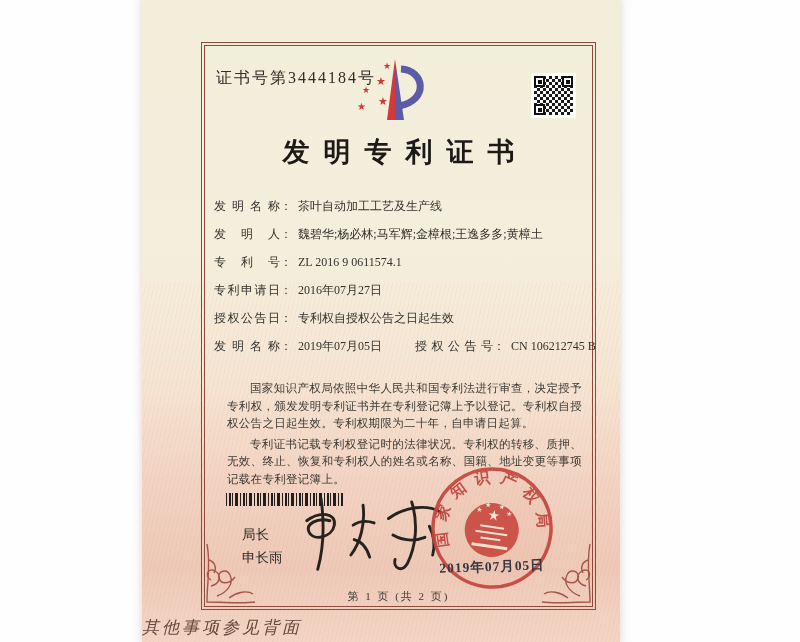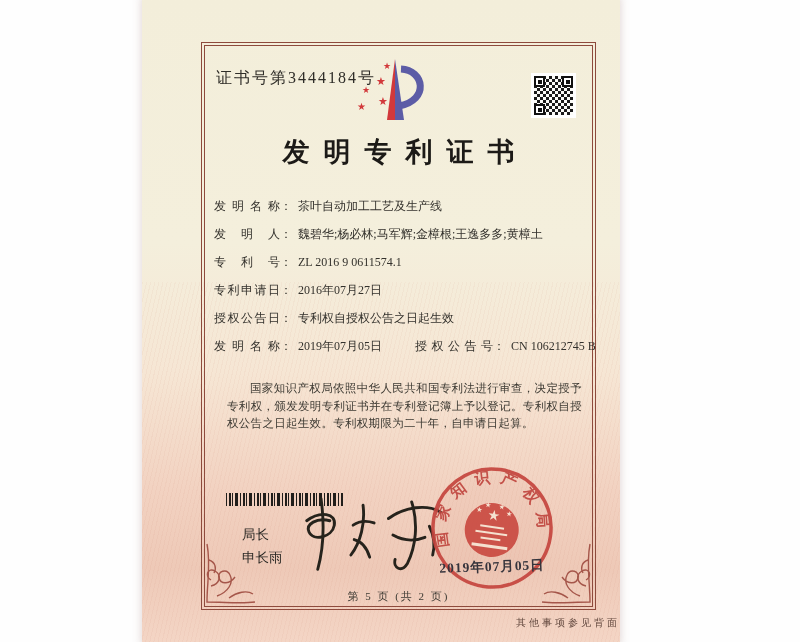--- a/index.html
+++ b/index.html
@@ -24,22 +24,22 @@
          text-align:justify;color:#3d3a33;letter-spacing:.3px;}
   .barcode{position:absolute;left:84px;top:497px;width:118px;height:13px;background:
      repeating-linear-gradient(90deg,#211e1b 0 1px,transparent 1px 3px,#211e1b 3px 5px,transparent 5px 6px,#211e1b 6px 7px,transparent 7px 9px,#211e1b 9px 12px,transparent 12px 14px);}
   .signerblock{position:absolute;left:100px;top:527px;font-size:13.5px;line-height:23px;color:#2b2925;}
   .signature{position:absolute;left:152px;top:496px;}
   .sealwrap{position:absolute;left:286px;top:468px;width:128px;height:128px;}
   .sealdate{position:absolute;left:280px;top:562px;width:140px;text-align:center;font-size:13.5px;
          font-weight:bold;letter-spacing:1px;color:#36343c;transform:rotate(-2deg);}
   .pagefoot{position:absolute;left:59px;right:24px;top:593px;text-align:center;font-size:11px;
          letter-spacing:2px;color:#3d3a33;}
-  .backnote{position:absolute;left:0;right:0;top:620px;text-align:right;font-size:10px;
-         letter-spacing:3px;color:#63493f;}
+  .backnote{position:absolute;left:0;right:0;top:620px;text-align:left;font-size:17px;
+         letter-spacing:3px;color:#63493f;font-style:italic;}
   .logo{position:absolute;left:212px;top:60px;width:82px;height:72px;}
   .logostar{position:absolute;color:#d2393b;line-height:1;}
   .qr{position:absolute;left:389px;top:77px;width:45px;height:45px;background:#ffffff;padding:3px;box-sizing:border-box;}
   .qr-inner{position:relative;width:39px;height:39px;
          background:repeating-conic-gradient(#1b1b1b 0% 25%,#fbfbf8 0% 50%) 0 0/6px 6px;}
   .finder{position:absolute;width:11px;height:11px;border:2px solid #101010;background:#fff;box-sizing:border-box;}
   .finder::after{content:"";position:absolute;inset:1.5px;background:#101010;}
   .f-tl{left:0;top:0}.f-tr{right:0;top:0}.f-bl{left:0;bottom:0}
   .ornament{position:absolute;width:54px;height:64px;}
   .orn-left{left:61px;top:546px;}
@@ -98,20 +98,21 @@
       <div class="frow">
         <span class="flabel">发明名称</span><span class="colon">：</span><span>2019年07月05日</span>
         <span class="pair2">
           <span class="flabel" style="width:78px;">授权公告号</span><span class="colon">：</span><span>CN 106212745 B</span>
         </span>
       </div>
     </div>
 
     <div class="paras">
       <p>国家知识产权局依照中华人民共和国专利法进行审查，决定授予专利权，颁发发明专利证书并在专利登记簿上予以登记。专利权自授权公告之日起生效。专利权期限为二十年，自申请日起算。</p>
+      <p>专利证书记载专利权登记时的法律状况。专利权的转移、质押、无效、终止、恢复和专利权人的姓名或名称、国籍、地址变更等事项记载在专利登记簿上。</p>
     </div>
 
     <div class="barcode"></div>
 
     <div class="signerblock">
       <div>局长</div>
       <div>申长雨</div>
     </div>
 
     <div class="signature">
@@ -171,17 +172,17 @@
         <g stroke="#a5564a" stroke-width="1.4" fill="none">
           <path d="M4 2 C8 22 4 40 4 60 C22 60 38 62 52 60"></path>
           <path d="M8 44 c9 -2 11 -11 4 -15 c-7 -4 -11 5 -4 9"></path>
           <path d="M14 54 c11 -4 17 -13 13 -21 c-3 -7 -13 -4 -11 3 c2 7 11 6 16 -1"></path>
           <path d="M26 56 c8 -6 18 -8 24 -4"></path>
           <path d="M6 18 c6 2 8 8 5 13"></path>
         </g>
       </svg>
     </div>
 
-    <div class="pagefoot">第 5 页 (共 2 页)</div>
+    <div class="pagefoot">第 1 页 (共 2 页)</div>
     <div class="backnote">其他事项参见背面</div>
 
   </div>
 </div>
 
 </body></html>

